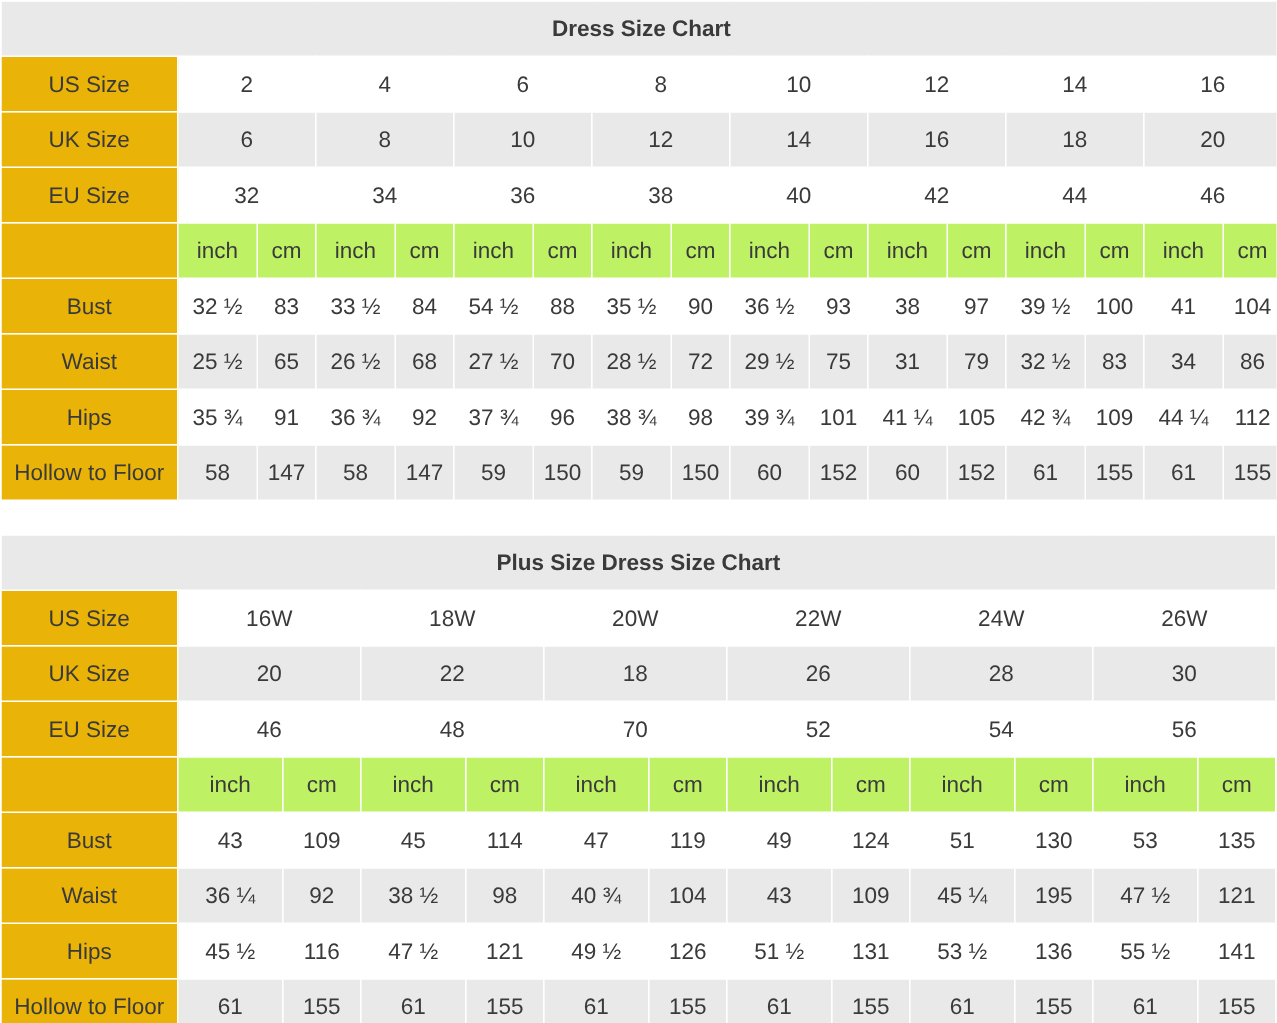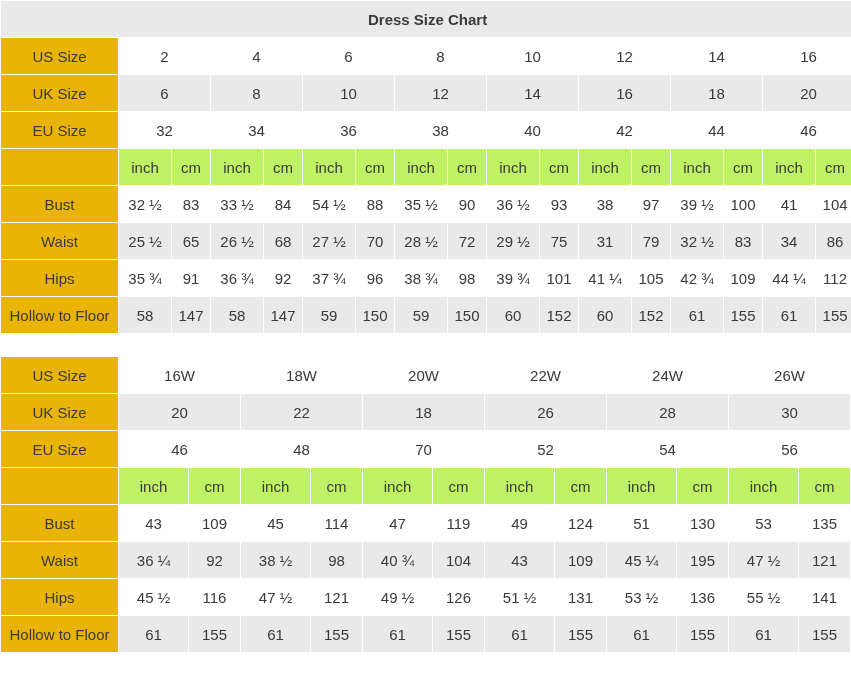--- a/index.html
+++ b/index.html
@@ -235,20 +235,23 @@
           <col style="width: 52px;">
           <col style="width: 70px;">
           <col style="width: 52px;">
           <col style="width: 70px;">
           <col style="width: 52px;">
           <col style="width: 70px;">
           <col style="width: 52px;">
         </colgroup>
         <tbody>
           <tr>
+            <td class="title-cell" colspan="13">Plus Size Dress Size Chart</td>
+          </tr>
+          <tr>
             <td class="row-label">US Size</td>
             <td colspan="2" class="wh">16W</td>
             <td colspan="2" class="wh">18W</td>
             <td colspan="2" class="wh">20W</td>
             <td colspan="2" class="wh">22W</td>
             <td colspan="2" class="wh">24W</td>
             <td colspan="2" class="wh">26W</td>
           </tr>
           <tr>
             <td class="row-label">UK Size</td>

